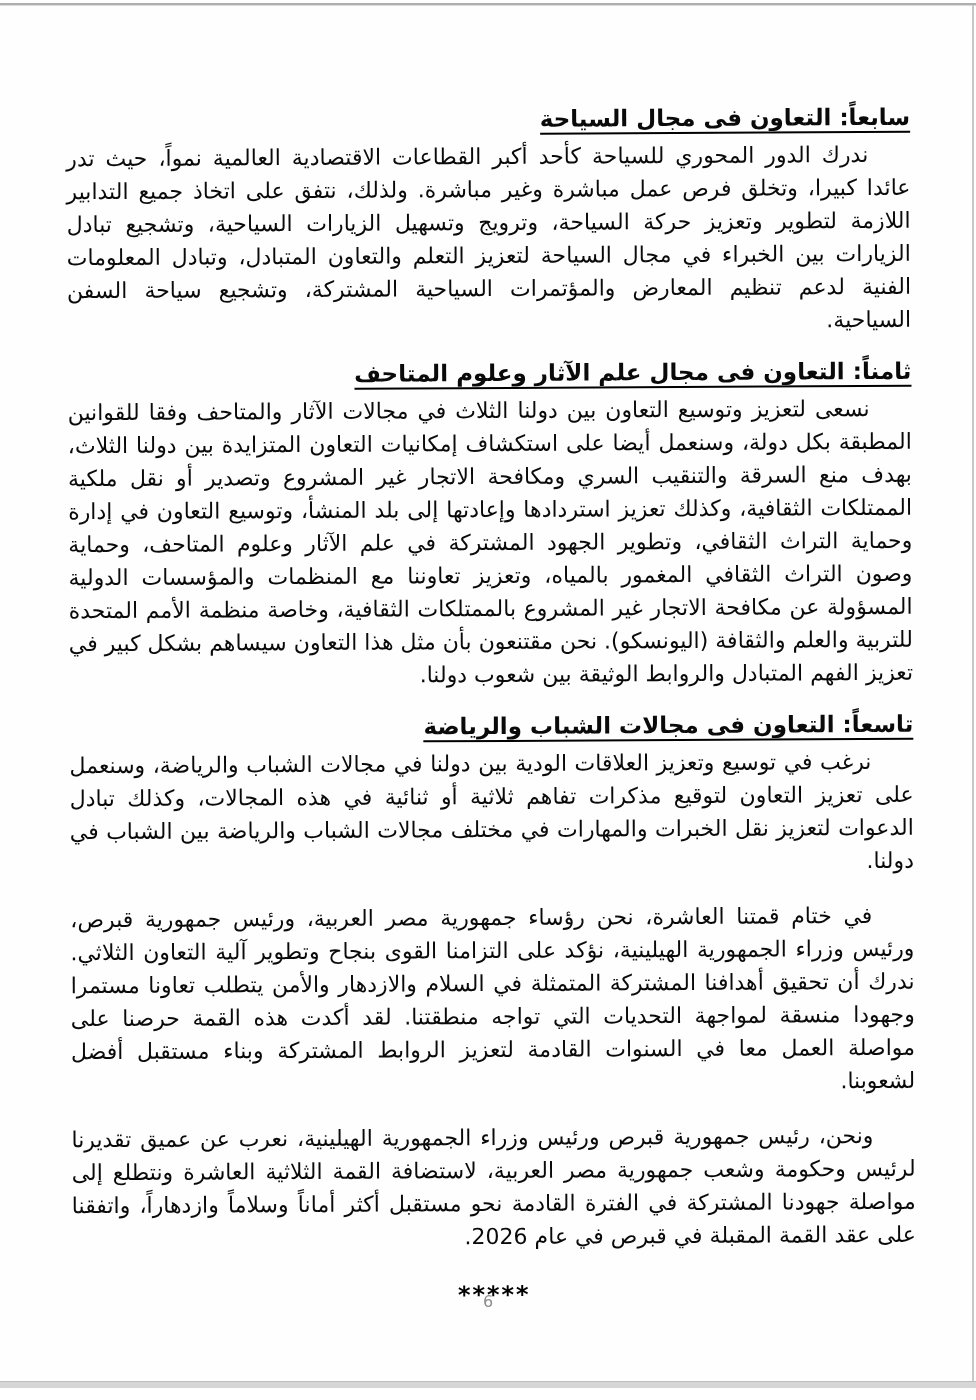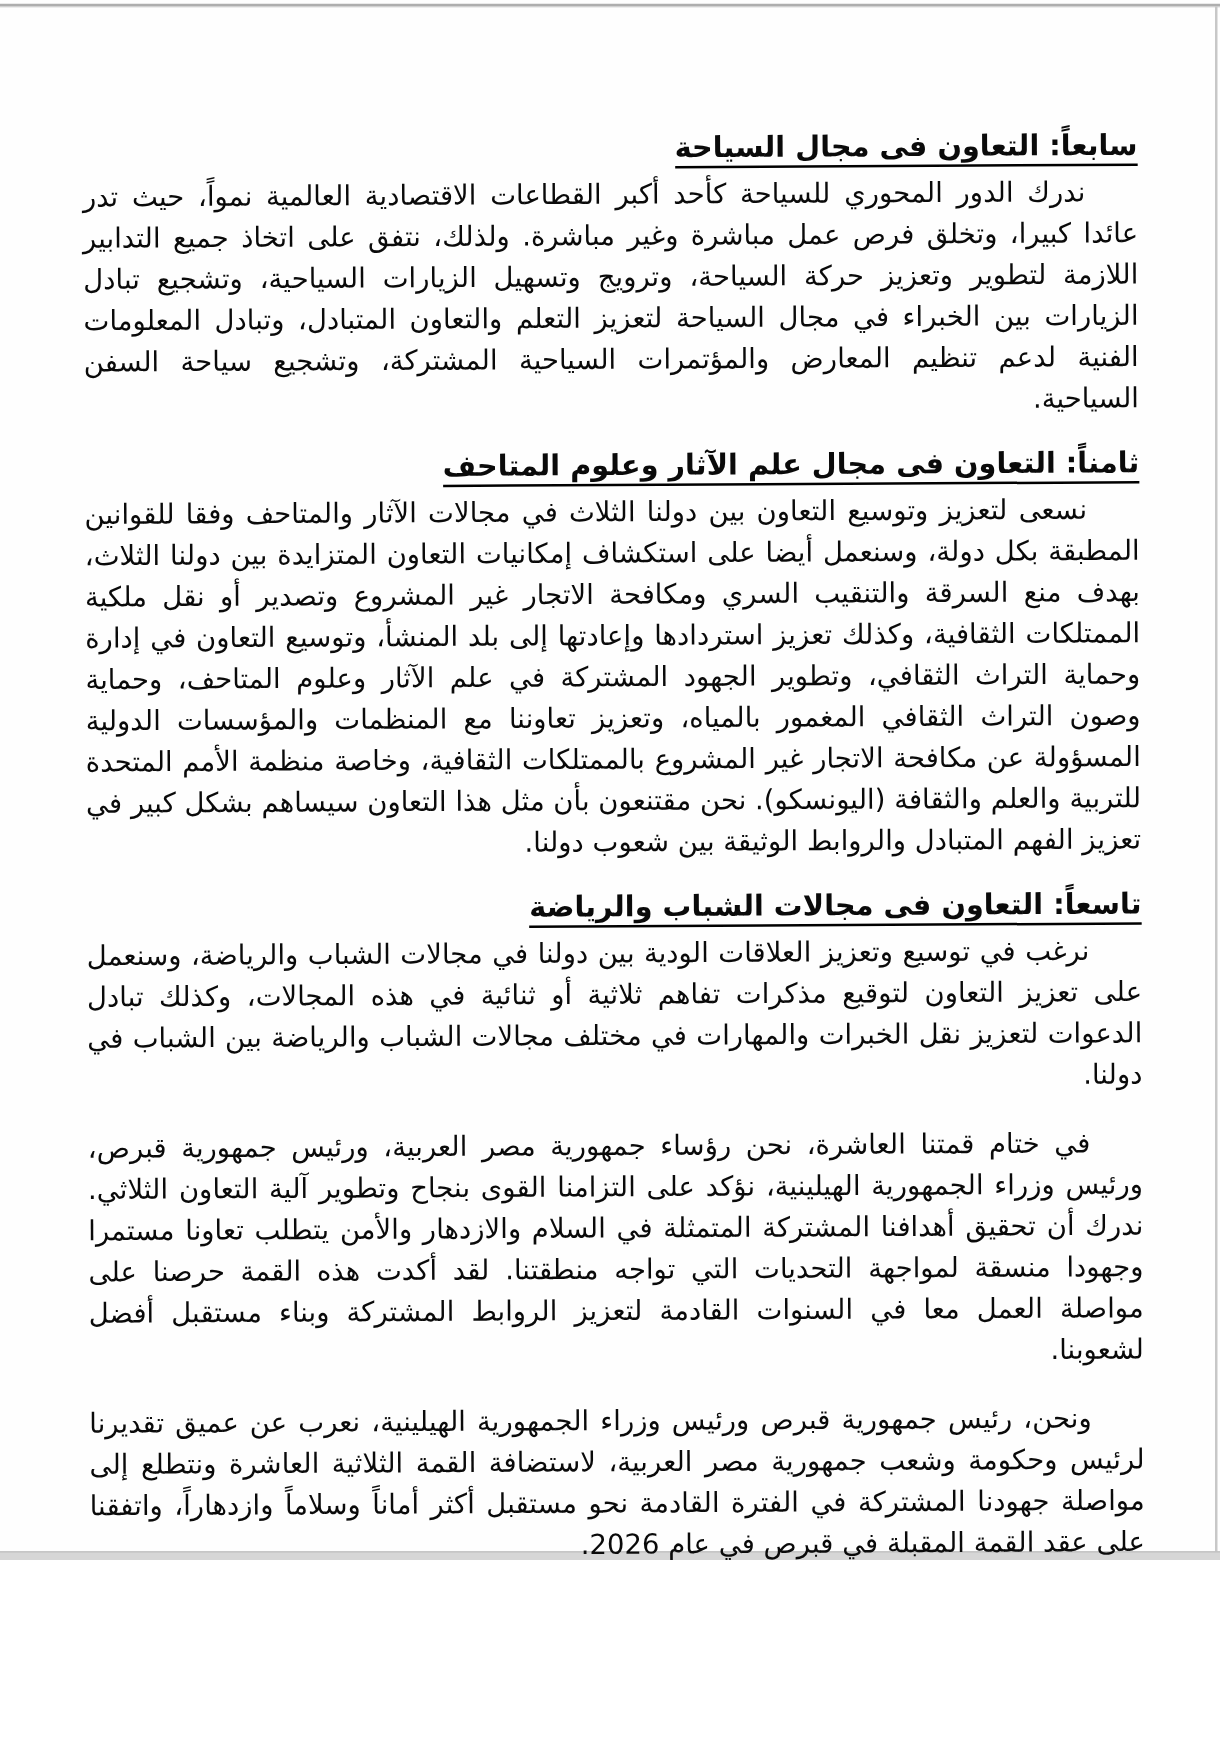--- a/index.html
+++ b/index.html
@@ -4,21 +4,21 @@
 <style>
   html, body {
     margin: 0;
     padding: 0;
     background: #ffffff;
     font-family: "DejaVu Sans", sans-serif;
   }
   .viewport {
     position: relative;
     width: 976px;
-    height: 1248px;
+    height: 1388px;
     background: #fefefe;
     overflow: hidden;
   }
   
   .edge-top {
     position: absolute;
     top: 3px; left: 0;
     width: 100%; height: 2px;
     background: #aeaeae;
     box-shadow: 0 1px 0 #dcdcdc;

